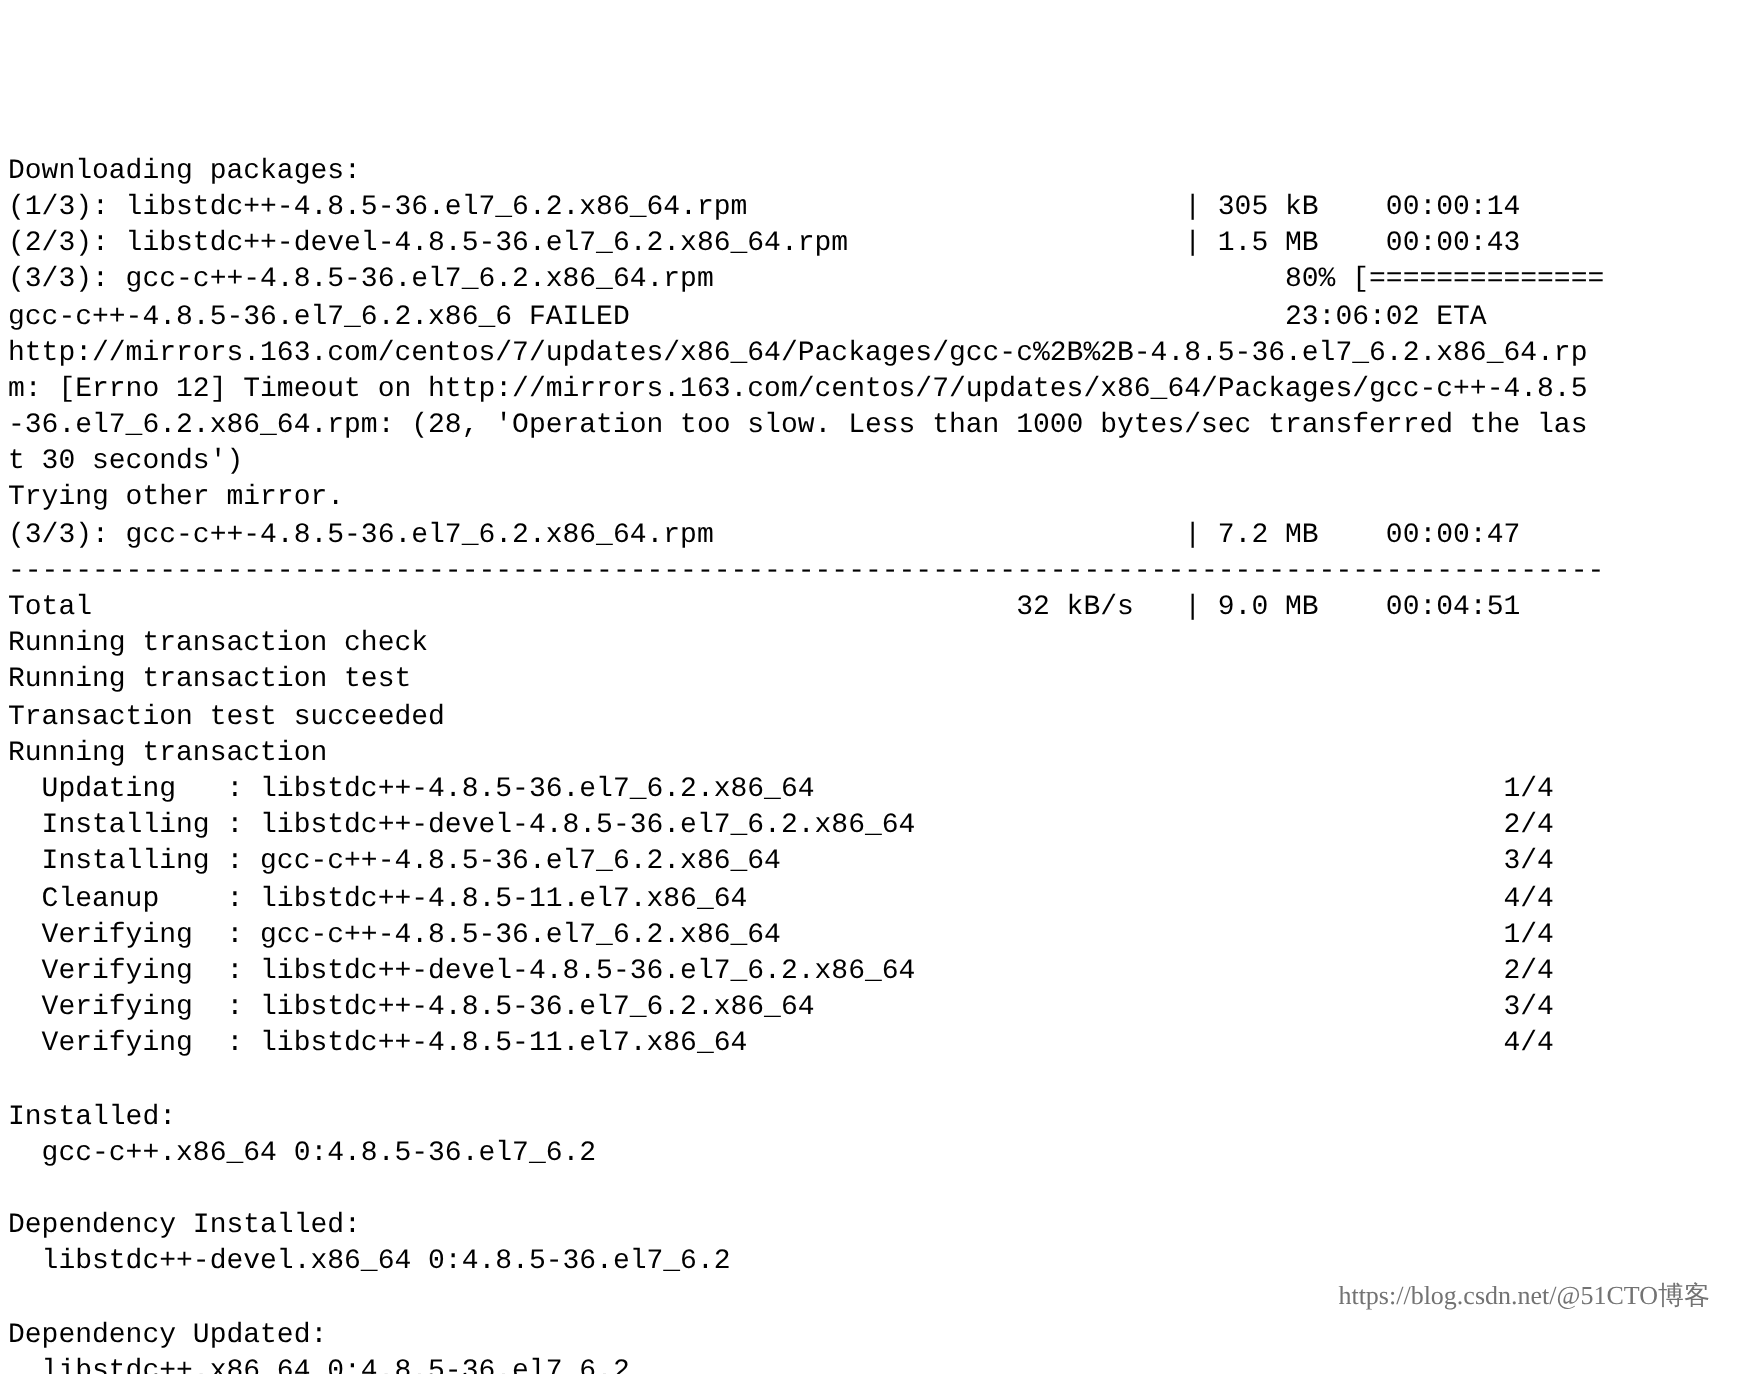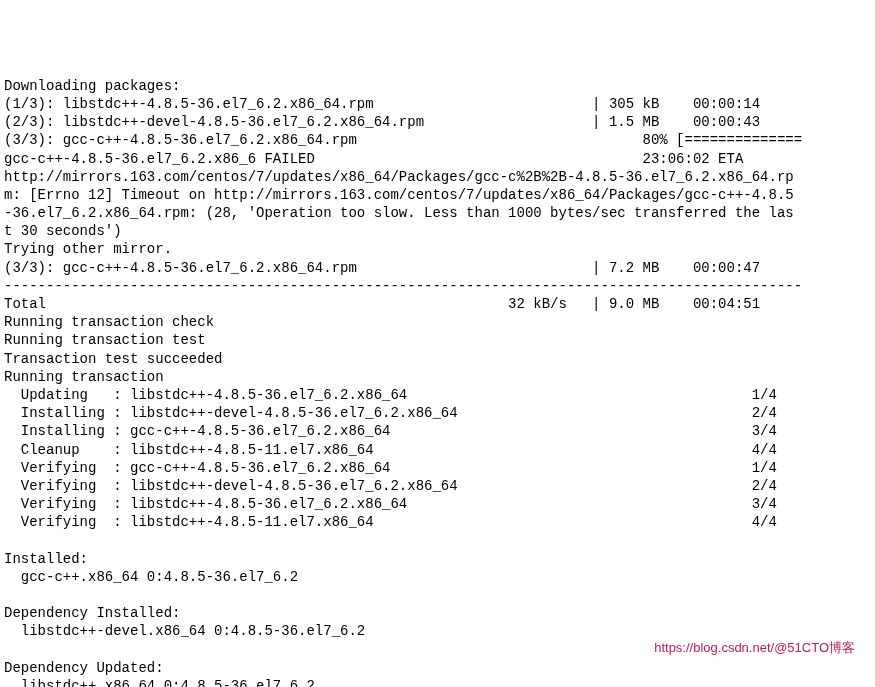--- a/index.html
+++ b/index.html
@@ -10,22 +10,22 @@
       line-height: 1.3;
       background: #fff;
       color: #000;
       white-space: pre;
       width: 875px;
     }
     .watermark {
       position: absolute;
       bottom: 30px;
       right: 20px;
-      color: #be185d;
-      font-family: Liberation Sans, sans-serif;
+      color: #737373;
+      font-family: Liberation Serif, serif;
       font-size: 13px;
     }
   </style>
 </head>
 <body>
 
 
 
 <div id="out">Downloading packages:
 (1/3): libstdc++-4.8.5-36.el7_6.2.x86_64.rpm                          | 305 kB    00:00:14

